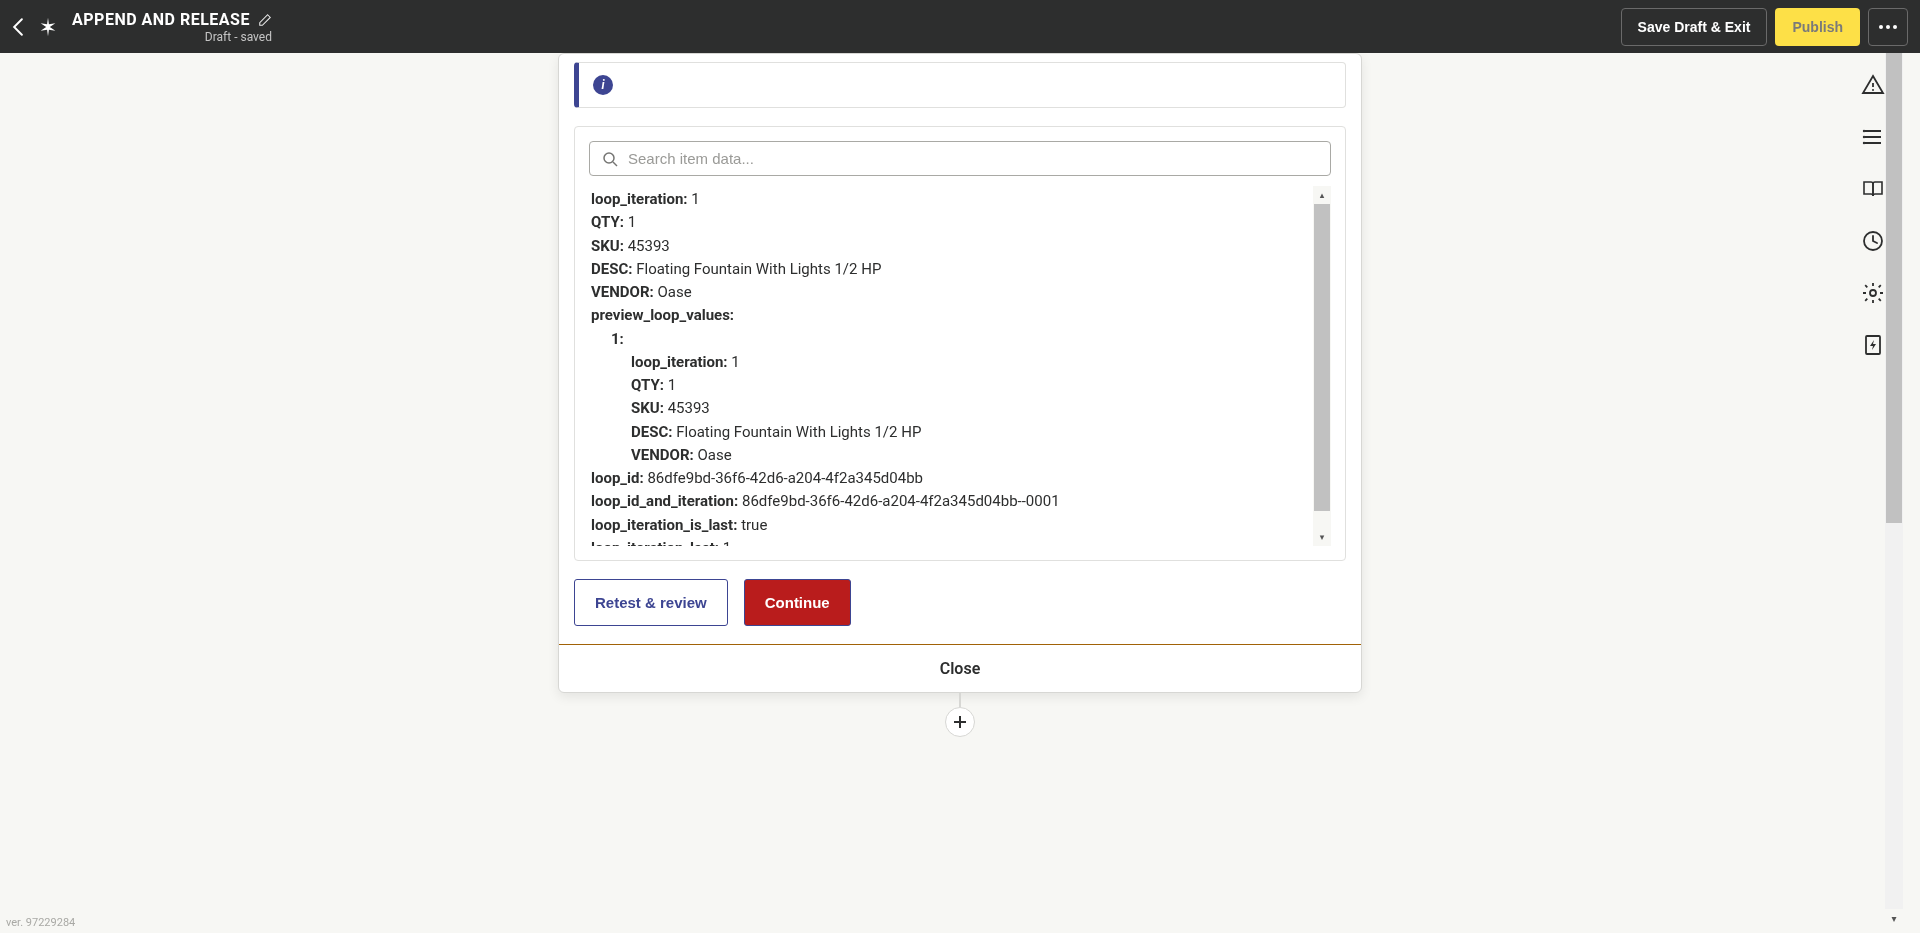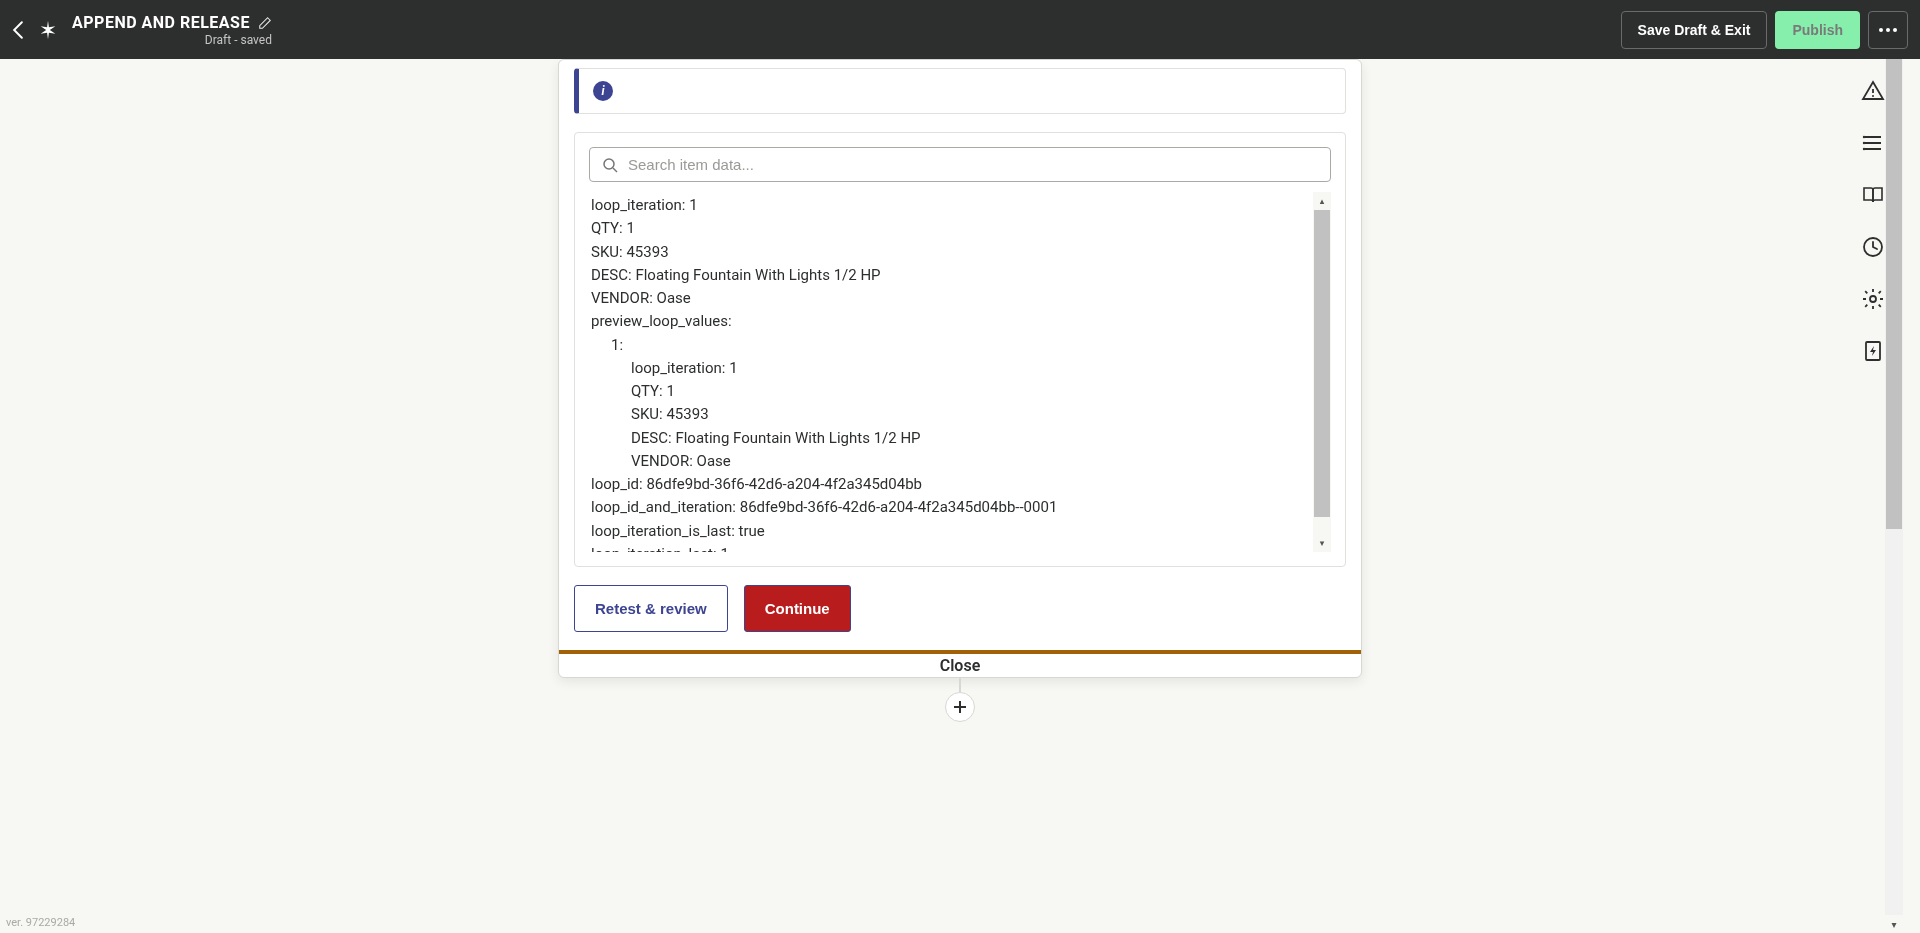--- a/index.html
+++ b/index.html
@@ -12,21 +12,21 @@
       font-family: -apple-system, BlinkMacSystemFont, "Segoe UI", Roboto, Helvetica, Arial, sans-serif;
       background: #f7f7f4;
       color: #2d2e2e;
       overflow: hidden;
     }
 
     
     .top-header {
       background: #2d2e2e;
       color: #fff;
-      height: 59px;
+      height: 53px;
       display: flex;
       align-items: center;
       justify-content: space-between;
       padding: 0 12px;
     }
 
     .header-left {
       display: flex;
       align-items: center;
       gap: 12px;
@@ -91,21 +91,21 @@
       border: 1px solid transparent;
     }
 
     .btn-save {
       background: #2d2e2e;
       color: #fff;
       border: 1px solid #6a6a6a;
     }
 
     .btn-publish {
-      background: #86efac;
+      background: #fde047;
       color: #7a7a7a;
       cursor: default;
     }
 
     .btn-more {
       background: #2d2e2e;
       color: #fff;
       border: 1px solid #6a6a6a;
       padding: 10px 10px;
       display: flex;
@@ -282,21 +282,21 @@
       padding: 2px 8px 2px 2px;
     }
 
     .data-row {
       font-size: 15px;
       line-height: 1.55;
       color: #2d2e2e;
     }
 
     .data-key {
-      font-weight: 400;
+      font-weight: 700;
     }
 
     .data-val {
       font-weight: 400;
     }
 
     .indent-1 {
       padding-left: 20px;
     }
 
@@ -368,23 +368,23 @@
       color: #fff;
       border: 1px solid #3d4592;
       padding: 14px 20px;
       border-radius: 3px;
       font-size: 15px;
       font-weight: 600;
       cursor: pointer;
     }
 
     .close-bar {
-      border-top: 4px solid #a16207;
+      border-top: 1px solid #a16207;
       text-align: center;
-      padding: 2px;
+      padding: 14px;
       font-size: 16px;
       font-weight: 600;
       color: #2d2e2e;
       cursor: pointer;
     }
 
     
     .connector {
       width: 2px;
       height: 14px;

